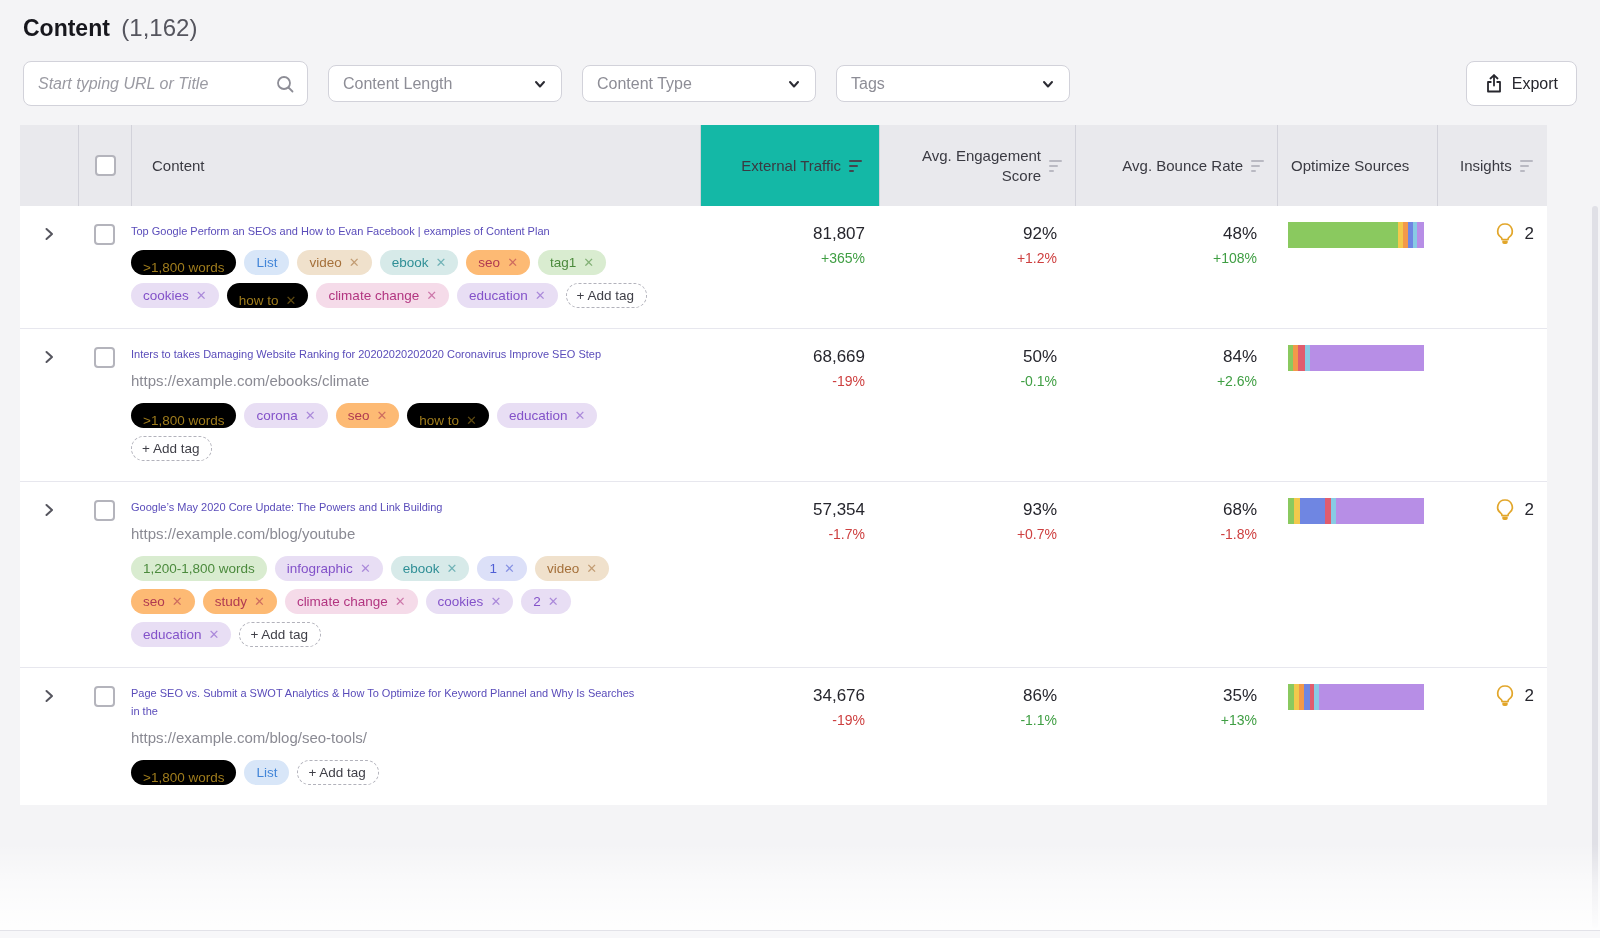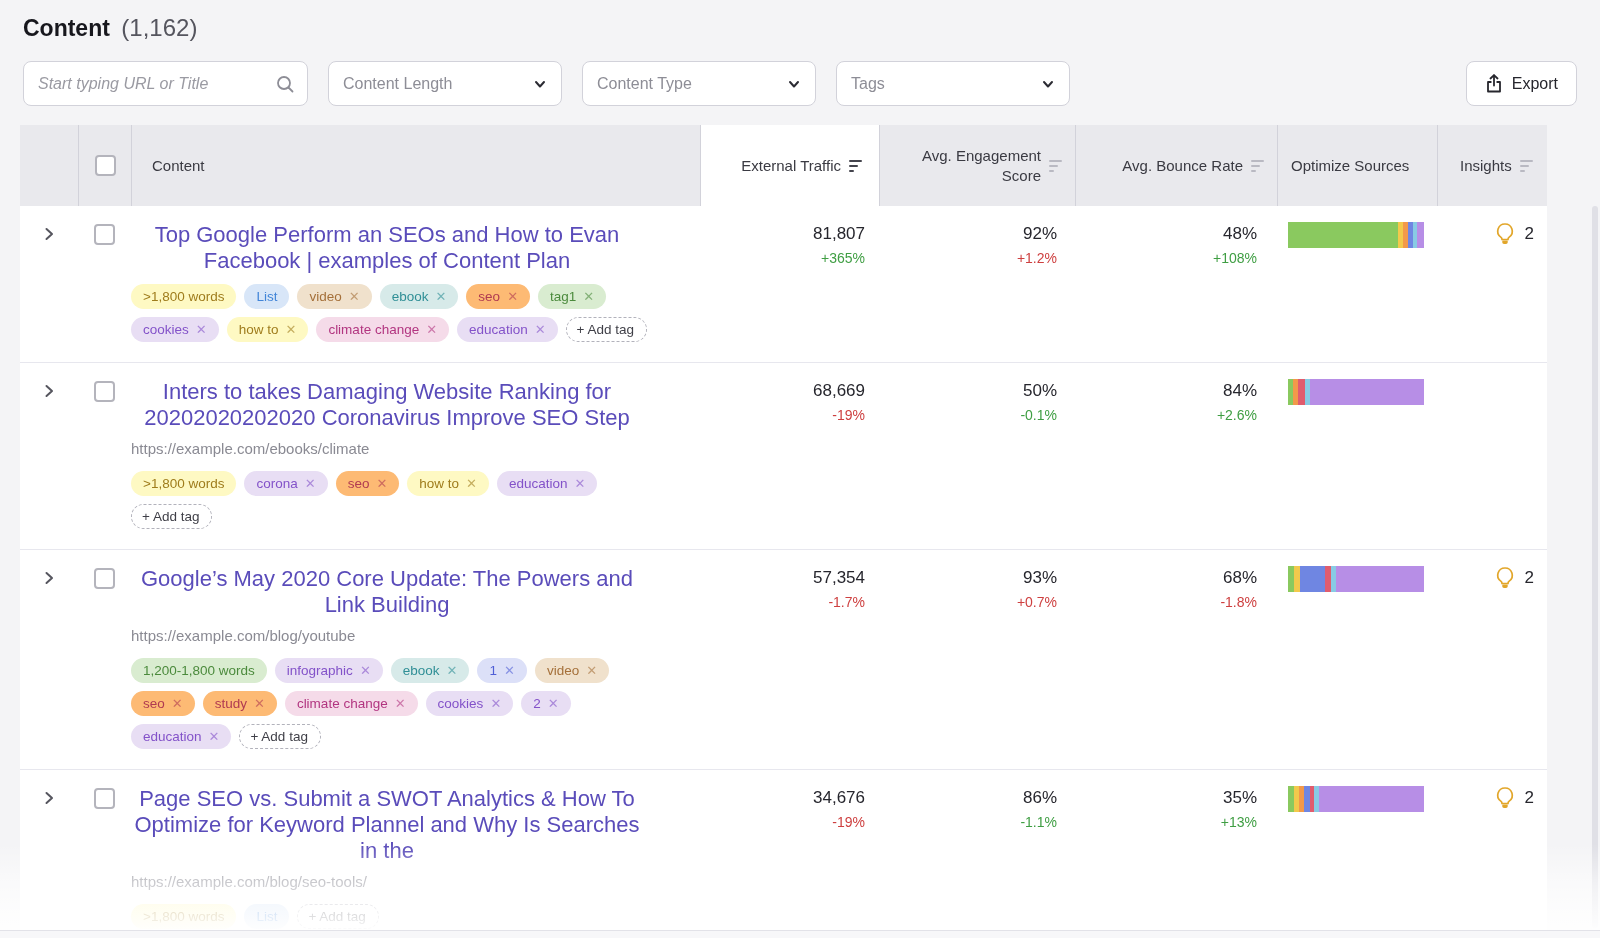--- a/index.html
+++ b/index.html
@@ -21,21 +21,21 @@
   .search-box {
     width:285px; height:45px; background:#fff; border:1px solid #d2d2da; border-radius:8px;
     display:flex; align-items:center; padding:0 12px 0 14px;
   }
   .search-box input {
     border:none; outline:none; flex:1; font-size:16px; color:#2b2b33;
     font-family:"Liberation Sans", sans-serif; background:transparent;font-style:italic;
   }
   .search-box input::placeholder { color:#9a9aa2; }
   .dd {
-    height:45px; background:#fff; border:1px solid #d2d2da; border-radius:8px;
+    height:37px; background:#fff; border:1px solid #d2d2da; border-radius:8px;
     display:flex; align-items:center; justify-content:space-between;
     padding:0 14px 0 14px; margin-left:20px; width:234px; cursor:pointer;
   }
   .dd .dd-label { font-size:16px; color:#8d8d96; }
   .export-btn {
     margin-left:auto; height:45px; background:#fff; border:1px solid #d2d2da; border-radius:8px;
     display:flex; align-items:center; gap:9px; padding:0 18px; font-size:16px; color:#26262d;
     cursor:pointer;
   }
 
@@ -44,21 +44,21 @@
   .grid-row {
     display:grid;
     grid-template-columns:58px 53px 569px 179px 196px 202px 160px 110px;
   }
   .thead { background:#e9e9ed; height:81px; }
   .th {
     display:flex; align-items:center; font-size:15px; color:#3a3a42;
     border-left:1px solid #d2d2da; cursor:pointer;
   }
   .th:first-child { border-left:none; }
-  .th-active { background:#ffffff; }
+  .th-active { background:#14b8a6; }
   .th-right { justify-content:flex-end; }
   .th-content { padding-left:20px; }
   .th-pr17 { padding-right:17px; }
   .th-pr13 { padding-right:13px; }
   .th-pl13 { padding-left:13px; }
   .th-pl22 { padding-left:22px; justify-content:flex-start; }
   .th-wrap { text-align:right; line-height:20px; max-width:128px; }
 
   .sort-icon { display:inline-flex; flex-direction:column; gap:3px; margin-left:8px; }
   .sort-icon i { display:block; height:2px; border-radius:1px; }
@@ -77,31 +77,31 @@
   .trow { border-bottom:1px solid #e7e7ee; padding:0; }
   .trow:last-child { border-bottom:none; }
   .cell { padding-top:16px; }
   .cell-expand { display:flex; justify-content:center; }
   .expand-chevron { margin-top:4px; cursor:pointer; width:16px; height:16px; }
   .cell-check { display:flex; justify-content:center; }
   .cell-check .checkbox { margin-top:2px; }
 
   .cell-content { padding-bottom:20px; }
   .row-title {
-    display:block; font-size:22px; line-height:26px; color:#5a4cba;
-    max-width:512px; text-decoration:none; cursor:pointer;text-align:center;
+    display:block; font-size:11px; line-height:18px; color:#5a4cba;
+    max-width:512px; text-decoration:none; cursor:pointer;
   }
   .row-url { font-size:15px; color:#8a8a93; margin-top:6px; line-height:24px; }
   .tag-wrap { margin-top:10px; display:flex; flex-wrap:wrap; gap:8px; max-width:524px; }
   .tag {
     height:25px; border-radius:13px; padding:0 12px; font-size:13.5px;
     display:inline-flex; align-items:center; white-space:nowrap;
   }
   .tag .tag-x { margin-left:7px; opacity:.6; font-size:13px; cursor:pointer; }
-  .tag-gold    { background:#fef9c3; color:#9f7c1c; }
+  .tag-gold    { background:#000000; color:#9f7c1c;align-items:flex-end; }
   .tag-blue    { background:#d8e6f8; color:#4285d8; }
   .tag-tan     { background:#f0e1cc; color:#a5703a; }
   .tag-teal    { background:#d7eae9; color:#2f8f96; }
   .tag-red     { background:#fdba74; color:#b03a51; }
   .tag-green   { background:#d9ecd0; color:#4b8a3c; }
   .tag-purple  { background:#e8def4; color:#8352c9; }
   .tag-magenta { background:#f5dbe9; color:#b23580; }
   .tag-indigo  { background:#dce0f8; color:#4f5ed6; }
   .add-tag {
     height:25px; border-radius:13px; padding:0 12px 0 10px; font-size:13.5px;

